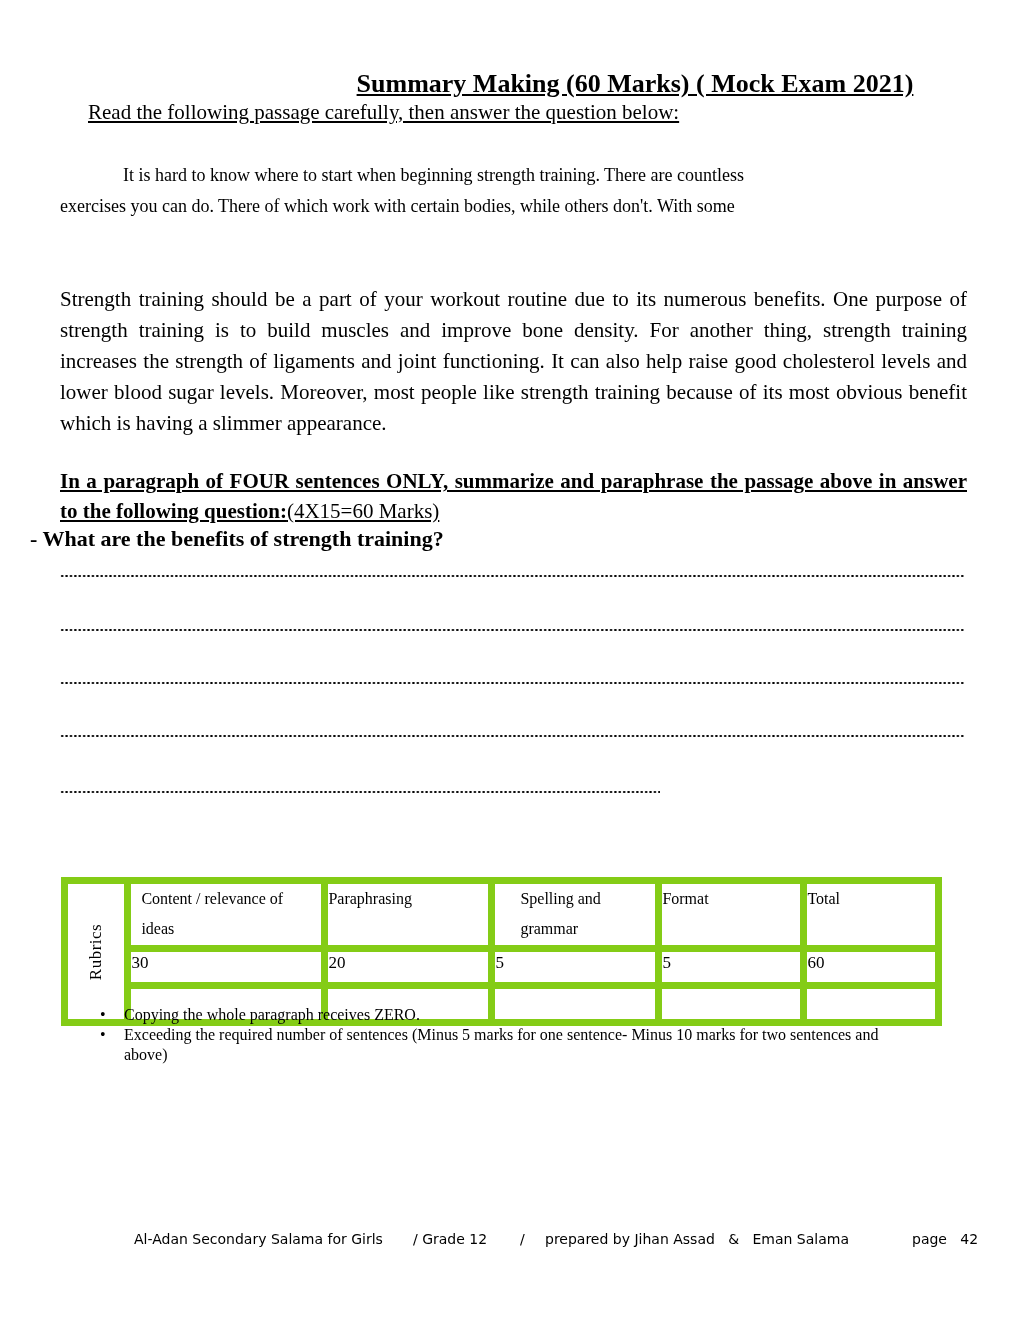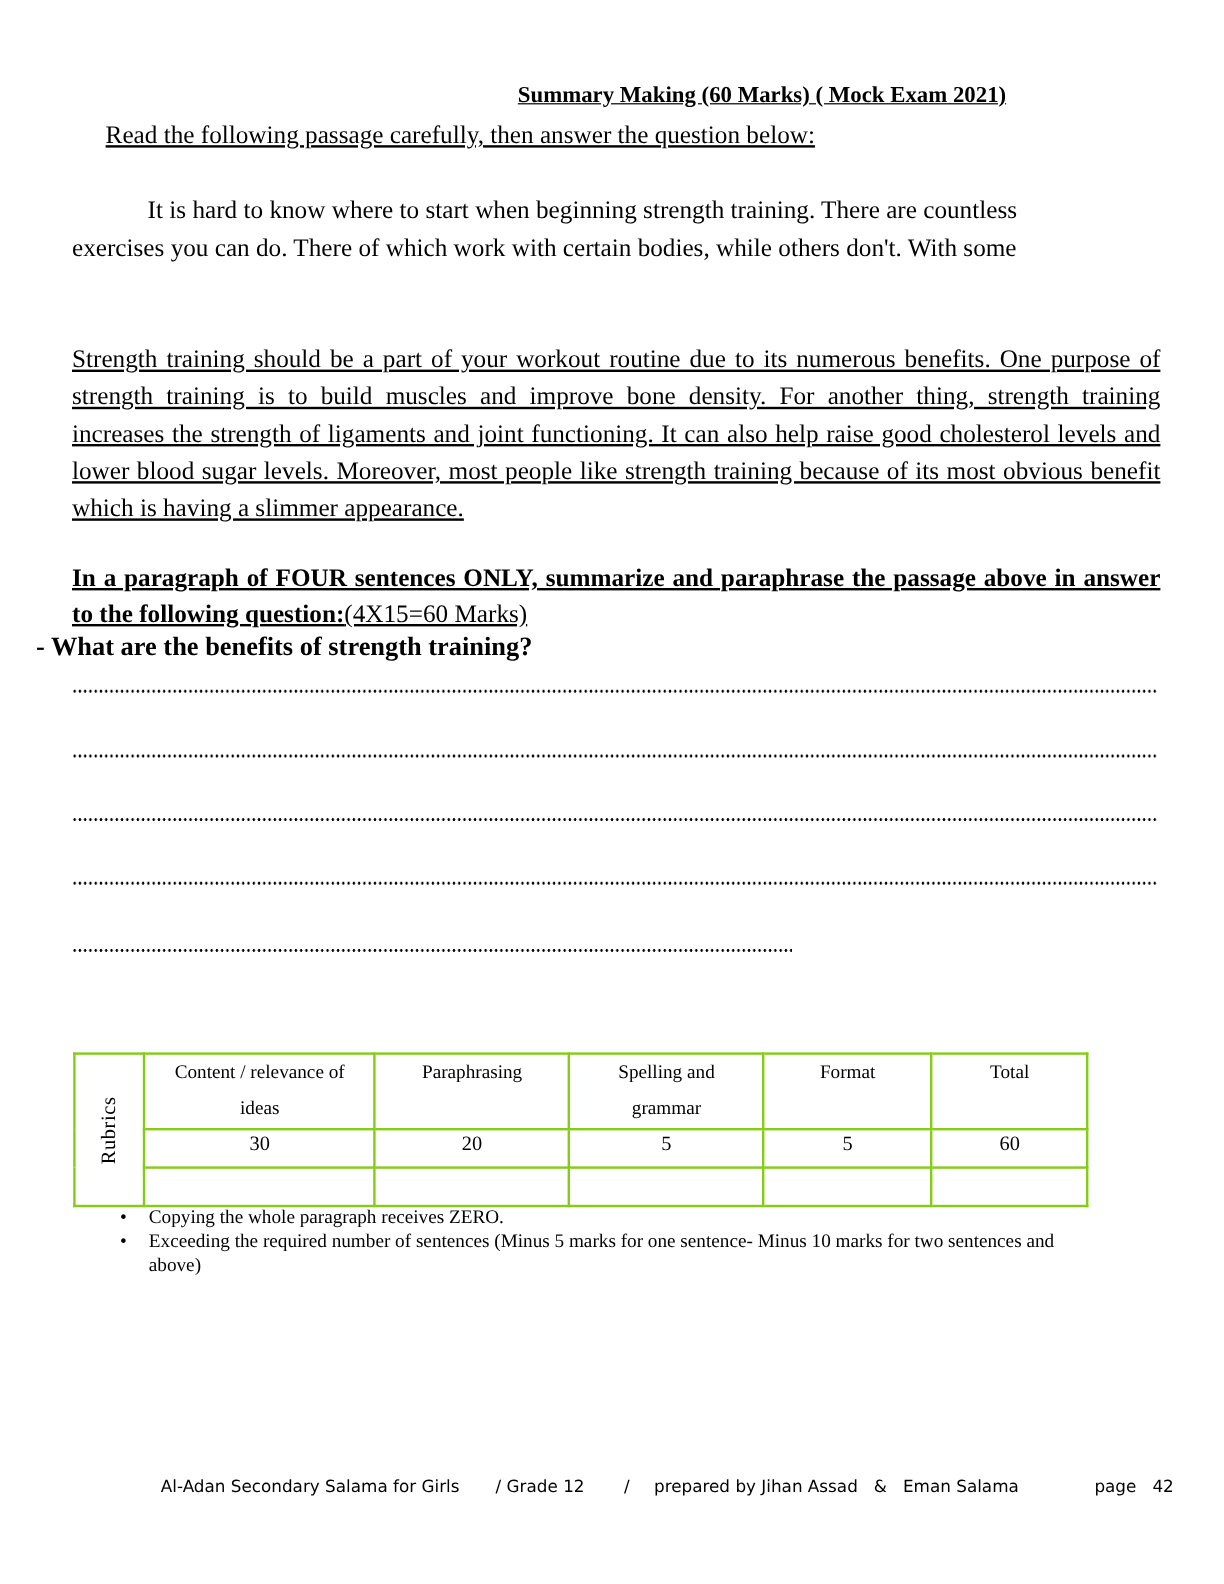--- a/index.html
+++ b/index.html
@@ -1,33 +1,33 @@
 <!DOCTYPE html>
 <html><head>
 <meta charset="utf-8">
 <style>
   html, body { margin:0; padding:0; background:#ffffff; }
   body { width:1020px; height:1320px; position:relative; overflow:hidden; color:#000; font-family:"Liberation Serif", serif; }
   .abs { position:absolute; }
-  .title { left:0; width:1020px; top:69px; text-align:center; font-weight:bold; font-size:19px; }
+  .title { left:0; width:1020px; top:69px; text-align:center; font-weight:bold; font-size:26px; }
   .title span { text-decoration:underline; padding-left:250px; }
   .instr { left:72px; top:100px; font-weight:normal; font-size:21px; text-decoration:underline;margin-left:16px; }
-  .para1 { left:60px; top:160px; width:900px; font-size:21px; line-height:31px; }
+  .para1 { left:60px; top:160px; width:900px; font-size:18px; line-height:31px; }
   .para1 .line { white-space:nowrap; }
-  .para2 { left:60px; top:284px; width:907px; font-size:21px; line-height:31px; text-align:justify;text-decoration:underline; }
+  .para2 { left:60px; top:284px; width:907px; font-size:21px; line-height:31px; text-align:justify; }
   .task { left:60px; top:466px; width:907px; font-size:21px; line-height:30px; text-align:justify; }
   .task b { text-decoration:underline; }
   .task .marks { text-decoration:underline; font-weight:normal; }
   .question { left:0; width:1020px; top:526px; font-weight:bold; font-size:22px; }
   .question span { padding-left:30px; }
   .dots { left:60px; width:905px; height:4px; overflow:hidden;
     background-image: radial-gradient(circle, #000 0.9px, transparent 1.3px);
     background-size:4.4px 4px; background-repeat:repeat-x; }
   .rubric { left:61px; top:877px; border-collapse:collapse; font-size:16px; }
-  .rubric td { border:2px solid #84cc16; text-align:center; vertical-align:top; padding:0; }
+  .rubric td { border:7px solid #84cc16; vertical-align:top; padding:0; }
   .rubric .vert { width:52px; vertical-align:middle; }
   .rubric .vert div { transform:rotate(-90deg); white-space:nowrap; font-size:17px; letter-spacing:0.5px; }
   .rubric .hdr { height:61px; line-height:30px; }
   .rubric .val { height:30px; line-height:22px; font-size:17px; }
   .rubric .empty { height:30px; }
   .notes { left:100px; top:1005px; width:800px; font-size:16px; line-height:20px; margin:0; padding:0; list-style:none; }
   .notes li { position:relative; padding-left:24px; }
   .notes li .bullet { position:absolute; left:0; top:0; }
   .footer { top:1231px; font-family:"DejaVu Sans", sans-serif; font-size:14px; white-space:pre; }
 </style>

